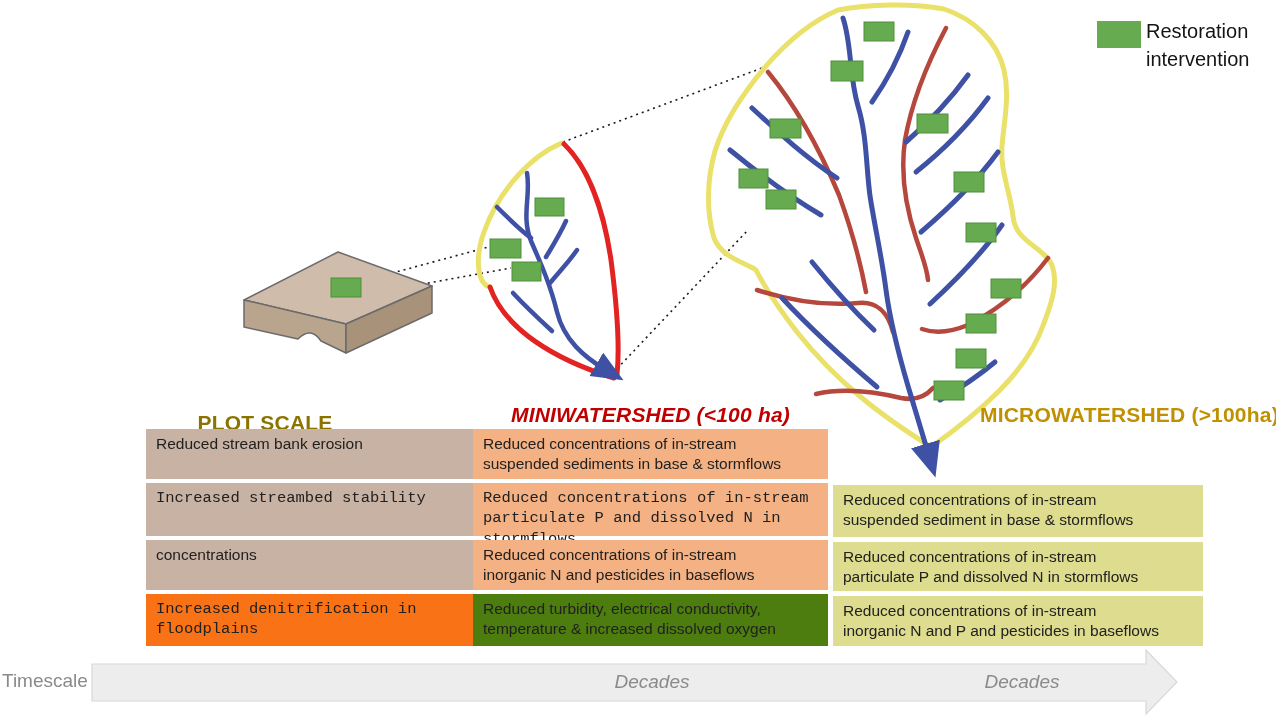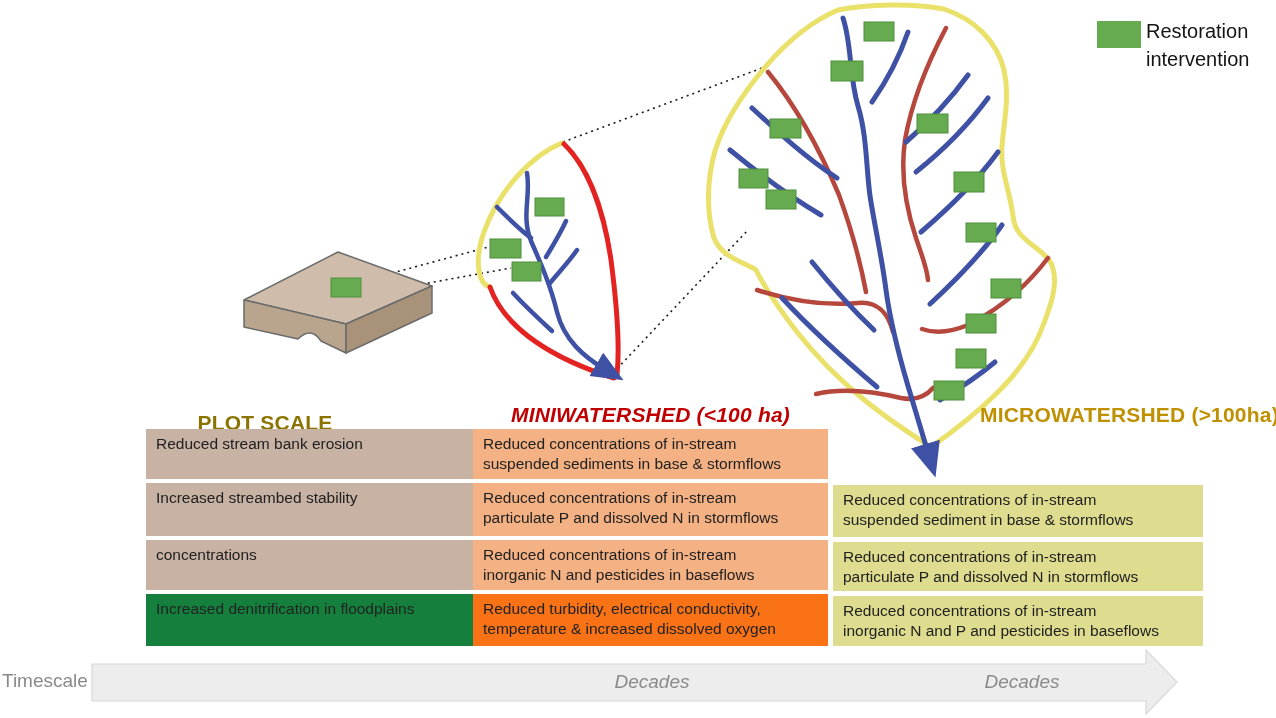--- a/index.html
+++ b/index.html
@@ -16,21 +16,21 @@
   .title-mini{left:473px;width:355px;}
   .title-micro{left:980px;width:296px;}
   .info-box{
     position:absolute;box-sizing:border-box;color:#212121;
     font-size:15.5px;line-height:1.32;padding:5px 8px 0 10px;
   }
   .col-plot{left:110px;width:339px;margin-left:36px;}
   .col-mini{left:473px;width:355px;}
   .col-micro{left:833px;width:370px;}
   .r1{top:429px;height:50px;}
-  .r2{top:483px;height:53px;}
+  .r2{top:483px;height:53px;font-family:Liberation Mono, monospace;}
   .r3{top:540px;height:50px;}
   .r4{top:594px;height:52px;}
   .m1{top:485px;height:52px;}
   .m2{top:542px;height:49px;}
   .m3{top:596px;height:50px;}
   .legend{position:absolute;left:1097px;top:17px;}
   .legend-swatch{
     position:absolute;left:0;top:4px;width:44px;height:27px;
   }
   .legend-text{
@@ -153,37 +153,37 @@
 
   <div class="info-box col-plot r1" style="background-color: rgb(200, 178, 163);">
     <div>Reduced stream bank erosion</div>
   </div>
   <div class="info-box col-plot r2" style="background-color: rgb(200, 178, 163);">
     <div>Increased streambed stability</div>
   </div>
   <div class="info-box col-plot r3" style="background-color: rgb(200, 178, 163);">
     <div>concentrations</div>
   </div>
-  <div class="info-box col-plot r4" style="background-color: #15803d;">
+  <div class="info-box col-plot r4" style="background-color: #f97316; font-family: Liberation Mono, monospace;">
     <div>Increased denitrification in floodplains</div>
   </div>
 
   <div class="info-box col-mini r1" style="background-color: rgb(244, 177, 131);">
     <div>Reduced concentrations of in-stream</div>
     <div>suspended sediments in base &amp; stormflows</div>
   </div>
   <div class="info-box col-mini r2" style="background-color: rgb(244, 177, 131);">
     <div>Reduced concentrations of in-stream</div>
     <div>particulate P and dissolved N in stormflows</div>
   </div>
   <div class="info-box col-mini r3" style="background-color: rgb(244, 177, 131);">
     <div>Reduced concentrations of in-stream</div>
     <div>inorganic N and pesticides in baseflows</div>
   </div>
-  <div class="info-box col-mini r4" style="background-color: #f97316;">
+  <div class="info-box col-mini r4" style="background-color: #4d7c0f;">
     <div>Reduced turbidity, electrical conductivity,</div>
     <div>temperature &amp; increased dissolved oxygen</div>
   </div>
 
   <div class="info-box col-micro m1" style="background-color: rgb(222, 220, 142);">
     <div>Reduced concentrations of in-stream</div>
     <div>suspended sediment in base &amp; stormflows</div>
   </div>
   <div class="info-box col-micro m2" style="background-color: rgb(222, 220, 142);">
     <div>Reduced concentrations of in-stream</div>

